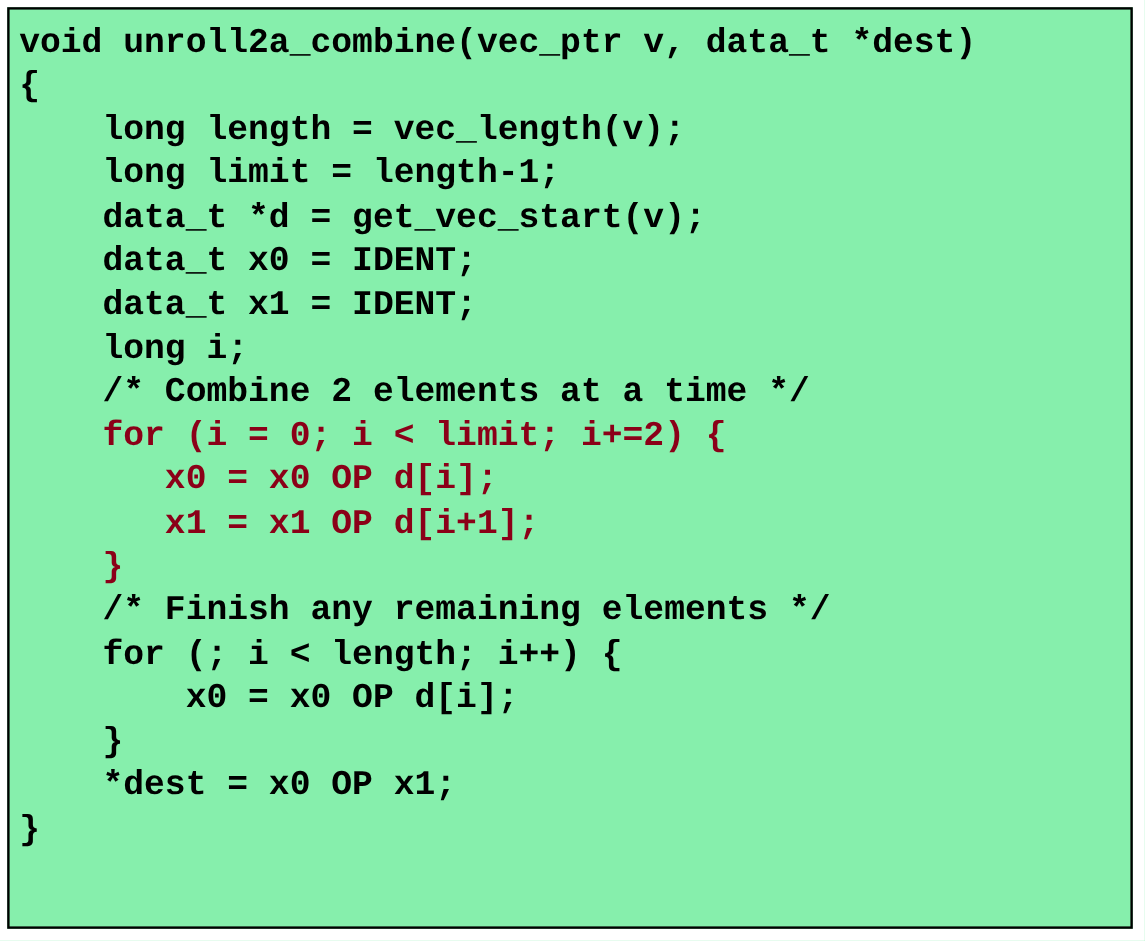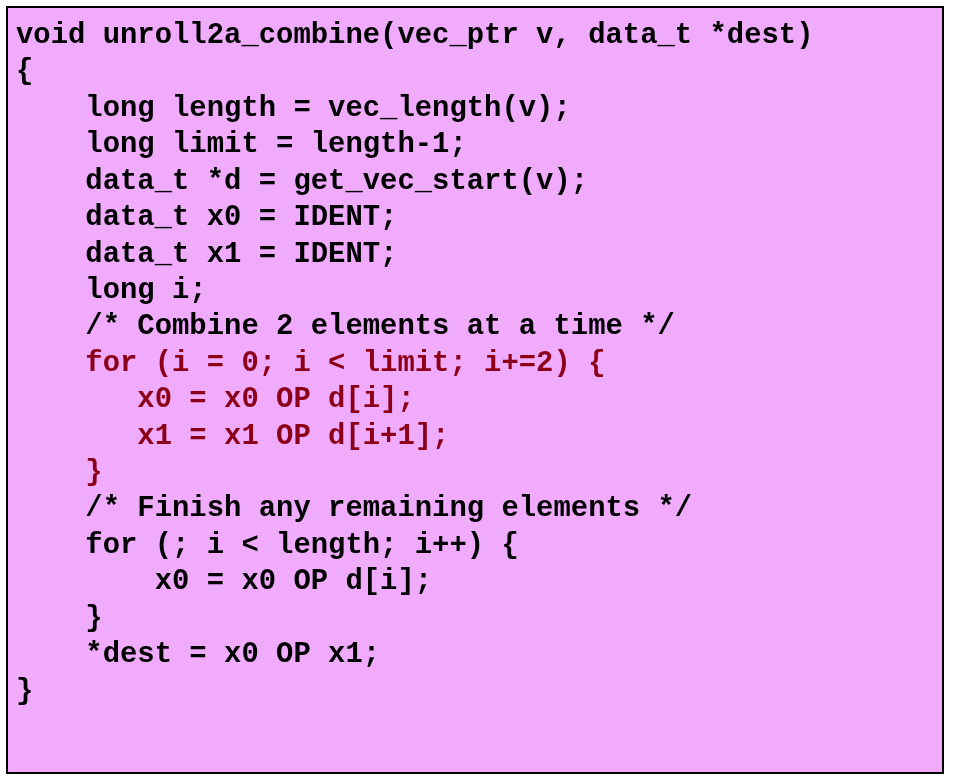--- a/index.html
+++ b/index.html
@@ -8,21 +8,21 @@
     background: #ffffff;
     font-family: "Courier New", Courier, monospace;
     width: 954px;
     height: 784px;
     box-sizing: border-box;
   }
   .code-box {
     margin: 6px;
     width: 938px;
     height: 768px;
-    background: #f0abfc;
+    background: #86efac;
     border: 2px solid #000000;
     box-sizing: border-box;
     padding: 10px 8px 10px 8px;
     font-size: 28.9px;
     font-weight: bold;
     line-height: 1.26;
     white-space: pre;
     color: #000000;
   }
   .hl {

